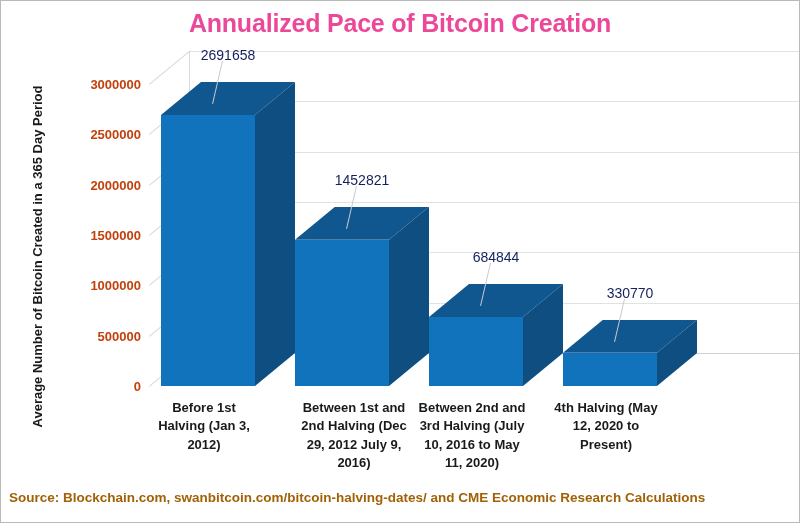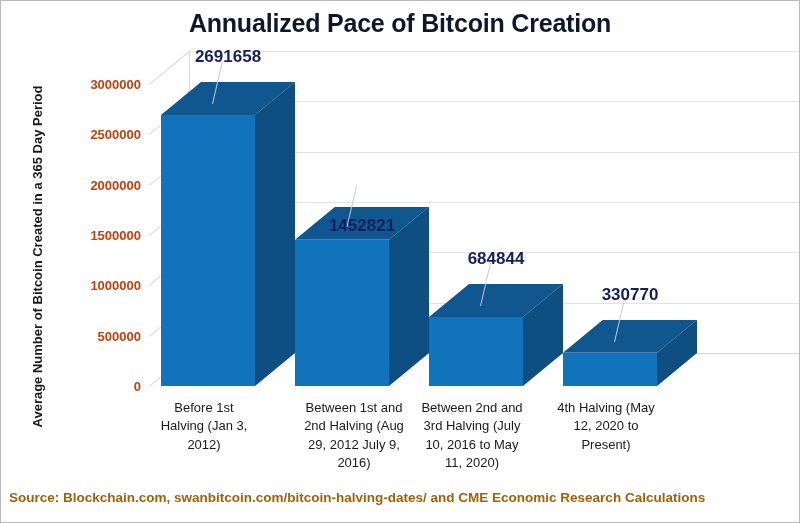--- a/index.html
+++ b/index.html
@@ -18,21 +18,21 @@
     overflow:hidden;
   }
 
   
   #chart-title{
     position:absolute;
     left:0;right:0;top:8px;
     text-align:center;
     font-size:25px;
     font-weight:700;
-    color:#0f172a;
+    color:#ec4899;
     letter-spacing:-0.2px;
     white-space:nowrap;
   }
 
   
   #y-axis-title{
     position:absolute;
     left:-174px;
     top:248px;
     width:420px;
@@ -97,41 +97,41 @@
   .bar .side{
     position:absolute;
     z-index:2;
   }
   .bar .top{
     position:absolute;
     z-index:2;
   }
   .bar-label{
     position:absolute;
-    font-size:17px;
-    font-weight:700;
+    font-size:14px;
+    font-weight:400;
     color:#14205e;
     text-align:center;
     white-space:nowrap;
     z-index:6;
   }
   .leader{
     position:absolute;
     width:1px;
     background:#c9c9c9;
     z-index:5;
     transform-origin:top center;
   }
 
   
   .cat-label{
     position:absolute;
     top:398px;
     font-size:13px;
-    font-weight:400;
+    font-weight:700;
     color:#1a1a1a;
     text-align:center;
     line-height:1.42;
   }
 
   
   #source-note{
     position:absolute;
     left:8px;
     top:489px;
@@ -199,24 +199,24 @@
         <div>Before 1st</div>
         <div>Halving (Jan 3,</div>
         <div>2012)</div>
       </div>
       <div class="bar" style="left: 294px; top: 205.749px; width: 134px; height: 179.251px;">
         <div class="front" style="width: 94px; height: 146.251px; background: rgb(18, 115, 189);"></div>
         <div class="top" style="left: 0px; top: 0px; width: 134px; height: 33px; background: rgb(16, 86, 143); clip-path: polygon(0px 33px, 40px 0px, 134px 0px, 94px 33px);"></div>
         <div class="side" style="left: 94px; top: 0px; width: 40px; height: 179.251px; background: rgb(14, 78, 128); clip-path: polygon(0px 33px, 40px 0px, 40px 146.251px, 0px 179.251px);"></div>
       </div>
       <div class="leader" style="left: 354.68px; top: 184.749px; height: 44.1475px; transform: rotate(13.0919deg);"></div>
-      <div class="bar-label" style="left: 274px; width: 174px; top: 170.749px; color: rgb(20, 32, 94); margin-top: 44px;">1452821</div>
+      <div class="bar-label" style="left: 274px; width: 174px; top: 170.749px; color: rgb(20, 32, 94);">1452821</div>
       <div class="cat-label" style="left: 288px; width: 130px;">
         <div>Between 1st and</div>
-        <div>2nd Halving (Aug</div>
+        <div>2nd Halving (Dec</div>
         <div>29, 2012 July 9,</div>
         <div>2016)</div>
       </div>
       <div class="bar" style="left: 428px; top: 283.059px; width: 134px; height: 101.941px;">
         <div class="front" style="width: 94px; height: 68.941px; background: rgb(18, 115, 189);"></div>
         <div class="top" style="left: 0px; top: 0px; width: 134px; height: 33px; background: rgb(16, 86, 143); clip-path: polygon(0px 33px, 40px 0px, 134px 0px, 94px 33px);"></div>
         <div class="side" style="left: 94px; top: 0px; width: 40px; height: 101.941px; background: rgb(14, 78, 128); clip-path: polygon(0px 33px, 40px 0px, 40px 68.941px, 0px 101.941px);"></div>
       </div>
       <div class="leader" style="left: 488.68px; top: 262.059px; height: 44.1475px; transform: rotate(13.0919deg);"></div>
       <div class="bar-label" style="left: 408px; width: 174px; top: 248.059px; color: rgb(20, 32, 94);">684844</div>

